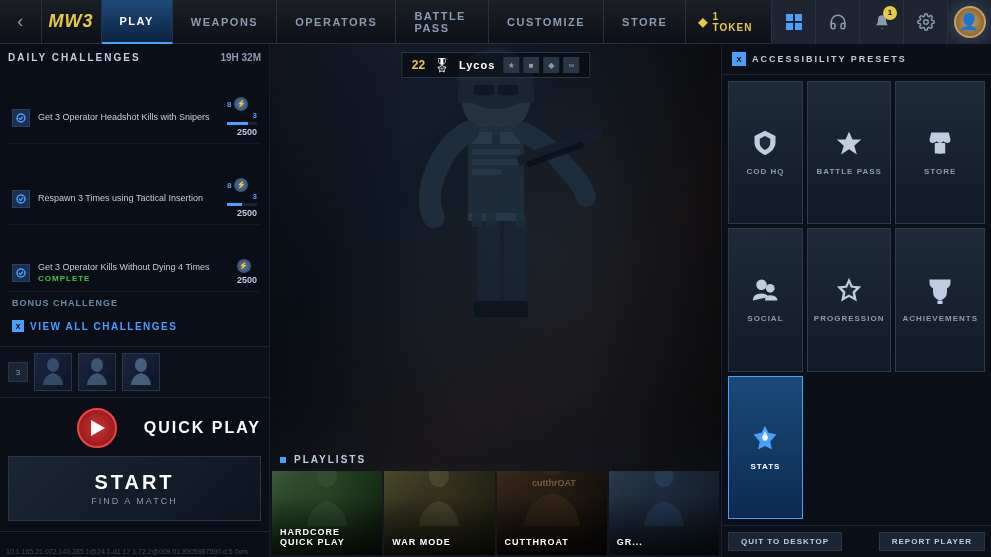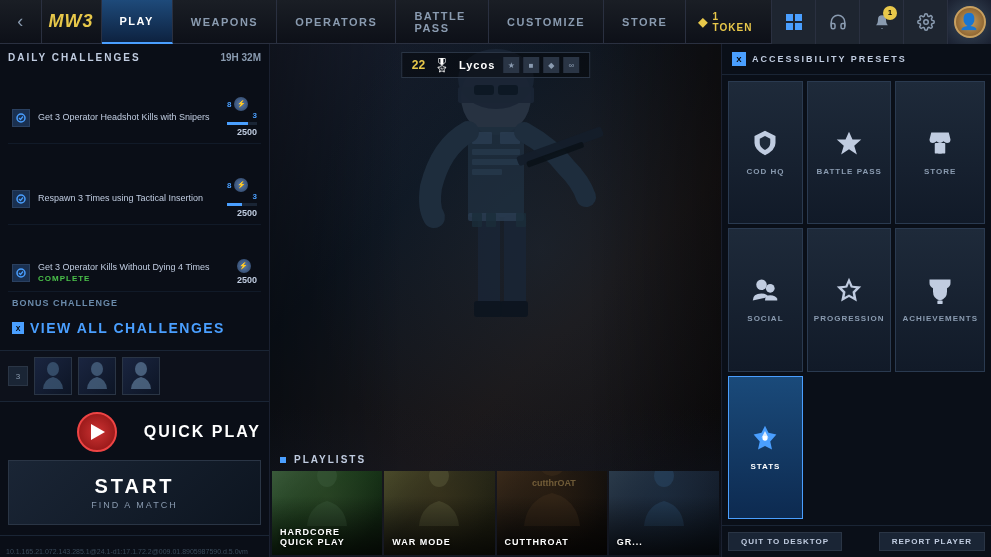--- a/index.html
+++ b/index.html
@@ -219,21 +219,21 @@
     }
     .view-all-x {
       width: 12px; height: 12px;
       background: #4a9fff;
       display: flex; align-items: center; justify-content: center;
       font-size: 7px;
       color: #000;
       font-weight: 900;
     }
     .view-all-text {
-      font-size: 14px;
+      font-size: 10px;
       font-weight: 700;
       letter-spacing: 1.5px;
       color: #4a9fff;
       text-transform: uppercase;
     }
 
     
     .operator-thumbs {
       display: flex;
       align-items: center;

